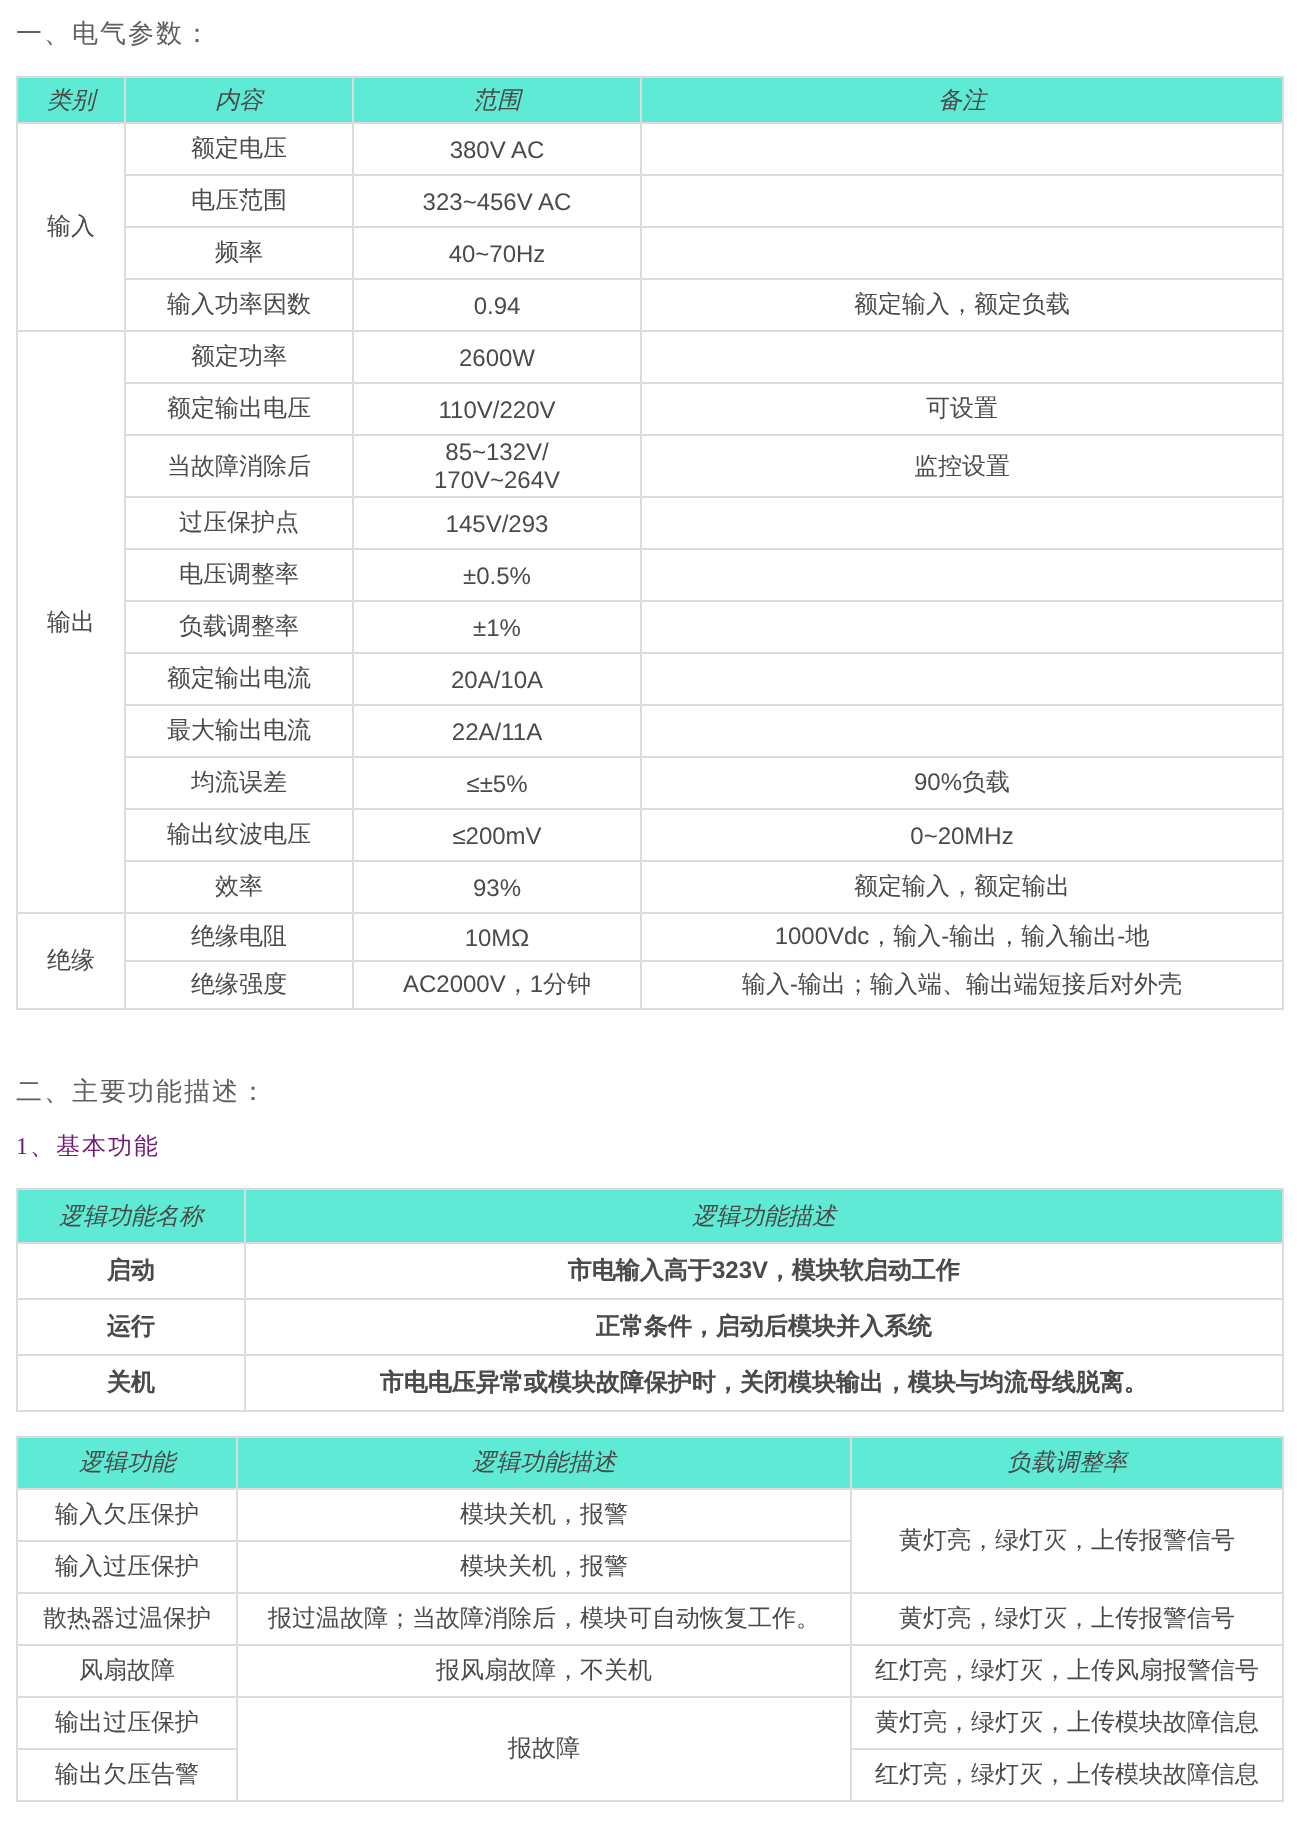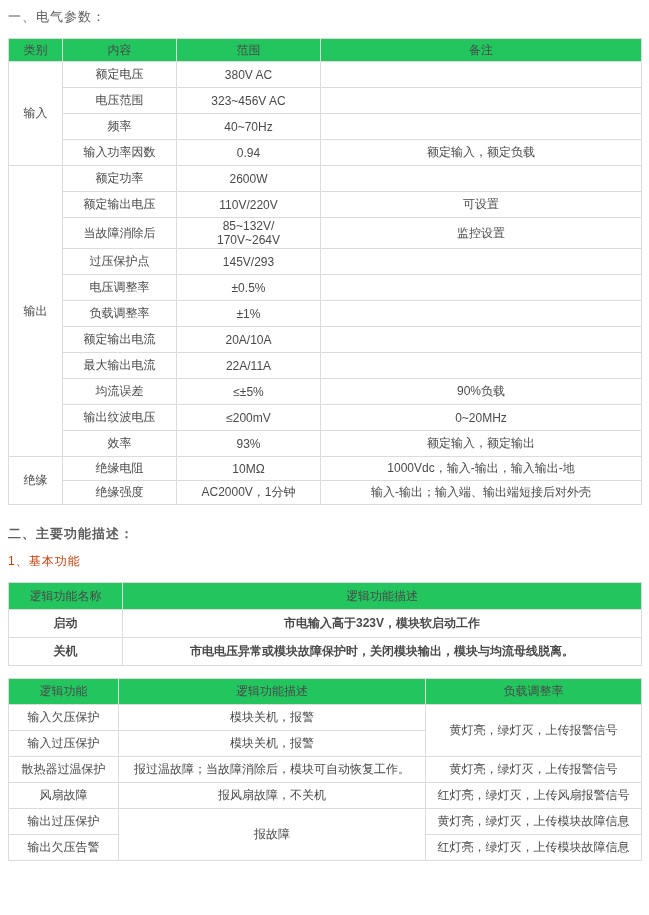--- a/index.html
+++ b/index.html
@@ -7,42 +7,43 @@
     width:649px;height:915px;
     font-family:"Liberation Sans","DejaVu Sans",sans-serif;
     color:#4c4c4c;
     overflow:hidden;
   }
   .content{padding:6px 8px 0 8px;}
   .sec-title{
     font-size:13px;color:#5f5f5f;letter-spacing:1px;
     margin:0;padding:2px 0 0 0;line-height:18px;font-weight:normal;
   }
-  .sec-title.mt{margin-top:18px;font-weight:bold;}
+  .sec-title.mt{margin-top:30px;}
   .sub-title{
-    font-size:12px;color:#c2410c;letter-spacing:1px;
-    margin:10px 0 0 0;line-height:17px;font-weight:normal;
+    font-size:12px;color:#701a75;letter-spacing:1px;
+    margin:10px 0 0 0;line-height:17px;font-weight:normal;font-family:Liberation Serif, serif;
   }
   table{
     border-collapse:collapse;table-layout:fixed;
     width:633px;
     font-size:12px;color:#4a4a4a;
   }
   .tbl{margin-top:12px;}
   td,th{
     border:1px solid #dcdcdc;
     text-align:center;vertical-align:middle;
     padding:1px 2px;
     font-weight:normal;
     white-space:pre-line;
     overflow:hidden;
   }
   th{
-    background:#22c55e;
+    background:#5eead4;
     height:20px;
+    font-style:italic;
   }
   .t1 td{height:23px;}
   .t1 .short td{height:21px;}
   .t2 th{height:24px;}
   .t2 td{height:25px;font-weight:bold;}
   .t3 th{height:23px;}
   .t3 td{height:23px;}
 </style>
 </head>
 <body>
@@ -168,20 +169,24 @@
     <tbody>
         <tr>
       <th>逻辑功能名称</th>
       <th>逻辑功能描述</th>
     </tr>
     <tr>
       <td>启动</td>
       <td>市电输入高于323V，模块软启动工作</td>
     </tr>
     <tr>
+      <td>运行</td>
+      <td>正常条件，启动后模块并入系统</td>
+    </tr>
+    <tr>
       <td>关机</td>
       <td>市电电压异常或模块故障保护时，关闭模块输出，模块与均流母线脱离。</td>
     </tr>
   </tbody>
     </table>
 
 
   <table class="tbl t3">
     <colgroup>
         <col style="width:110px">

